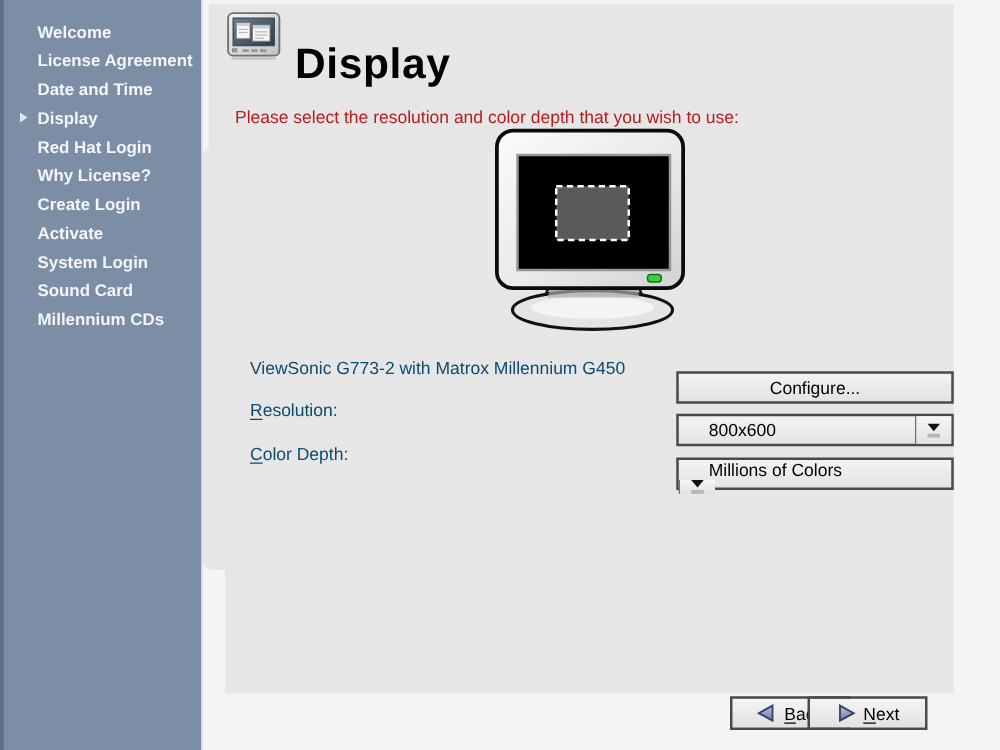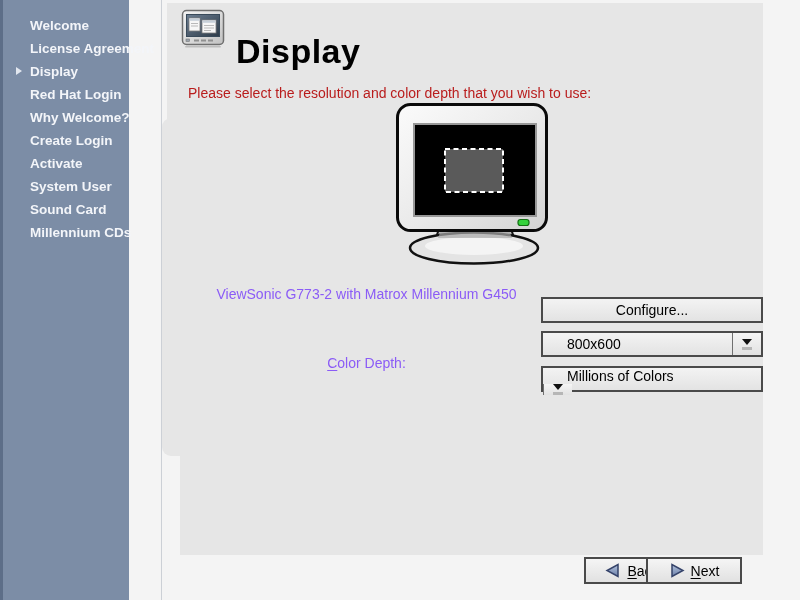--- a/index.html
+++ b/index.html
@@ -1,20 +1,20 @@
 <!DOCTYPE html>
 <html><head>
 <meta charset="utf-8">
 <style>
   html,body { margin:0; padding:0; }
   body { width:800px; height:600px; font-family:"Liberation Sans", sans-serif; }
   .app { position:relative; width:800px; height:600px; background:#f4f4f4; overflow:hidden; }
 
   
-  .sidebar { position:absolute; left:0; top:0; width:129px; height:600px;
+  .sidebar { position:absolute; left:0; top:0; width:161px; height:600px;
              background:#7c8da6; border-left:3px solid #5d6e88; box-sizing:border-box;
              padding-top:14px; }
   .nav-item { position:relative; height:23px; line-height:23px; padding-left:27px;
               color:#f3f5f9; font-size:13.5px; font-weight:bold; white-space:nowrap; }
   .nav-arrow { position:absolute; left:13px; top:7px; width:0; height:0;
                border-left:6px solid #e2e7ef; border-top:4.5px solid transparent;
                border-bottom:4.5px solid transparent; }
   .edge-line { position:absolute; left:161px; top:0; width:1px; height:600px; background:#ccd0d6; }
 
   
@@ -27,21 +27,21 @@
   .header-icon { position:absolute; left:181px; top:9px; width:44px; height:40px; }
   .page-title { position:absolute; left:236px; top:8px; font-size:34px; line-height:40px;
                 font-weight:bold; color:#000; letter-spacing:0.5px; }
   .instruction { position:absolute; left:188px; top:71px; font-size:14px; line-height:17px; color:#b91c1c; }
 
   
   .monitor { position:absolute; left:393px; top:99px; width:172px; height:172px; }
 
   
   .form-label { position:absolute; left:200px; width:333px; height:26px; line-height:26px;
-                text-align:center; font-size:14px; color:#8b5cf6; white-space:nowrap; }
+                text-align:left; font-size:14px; color:#0c4a6e; white-space:nowrap; }
   .lbl-device   { top:281px; }
   .lbl-res      { top:315px; }
   .lbl-depth    { top:350px; }
   .ul { text-decoration:underline; text-underline-offset:2px; }
 
   .ctl { position:absolute; left:541px; width:222px; height:26px; box-sizing:border-box;
          border:2px solid #4a4a4a; background:linear-gradient(#f3f3f3,#e3e3e3);
          font-size:14px; color:#000;margin-top:16px; }
   .btn-configure { top:281px; display:flex; align-items:center; justify-content:center; cursor:default; }
   .combo-res   { top:315px; }
@@ -65,29 +65,30 @@
   .tri-icon { width:16px; height:15px; display:block; }
 </style>
 </head>
 <body>
 
 <div class="app">
 
   <aside class="sidebar">
     <div class="nav-item"><span>Welcome</span></div>
     <div class="nav-item"><span>License Agreement</span></div>
+    <div class="nav-item"><span>Date and Time</span></div>
     <div class="nav-item">
       <span class="nav-arrow"></span>
       <span>Display</span>
     </div>
     <div class="nav-item"><span>Red Hat Login</span></div>
-    <div class="nav-item"><span>Why Welcome?</span></div>
+    <div class="nav-item"><span>Why License?</span></div>
     <div class="nav-item"><span>Create Login</span></div>
     <div class="nav-item"><span>Activate</span></div>
-    <div class="nav-item"><span>System User</span></div>
+    <div class="nav-item"><span>System Login</span></div>
     <div class="nav-item"><span>Sound Card</span></div>
     <div class="nav-item"><span>Millennium CDs</span></div>
   </aside>
   <div class="edge-line"></div>
 
   <div class="panel-main"></div>
   <div class="panel-tab-upper"></div>
   <div class="panel-tab-mid"></div>
 
   <svg class="header-icon" viewBox="0 0 44 40">
@@ -153,20 +154,23 @@
     <rect x="125" y="120.5" width="11" height="6" rx="2.5" fill="#35d23c" stroke="#156f15" stroke-width="1.2"></rect>
   </svg>
 
   <div class="form-label lbl-device">
     <span>ViewSonic G773-2 with Matrox Millennium G450</span>
   </div>
   <button class="ctl btn-configure">
     <span>Configure...</span>
   </button>
 
+  <div class="form-label lbl-res">
+    <span class="ul">R</span><span>esolution:</span>
+  </div>
   <div class="ctl combo combo-res">
     <span class="combo-value">800x600</span>
     <span class="combo-arrow-box">
       <span class="arrow-down"></span>
       <span class="arrow-bar"></span>
     </span>
   </div>
 
   <div class="form-label lbl-depth">
     <span class="ul">C</span><span>olor Depth:</span>

